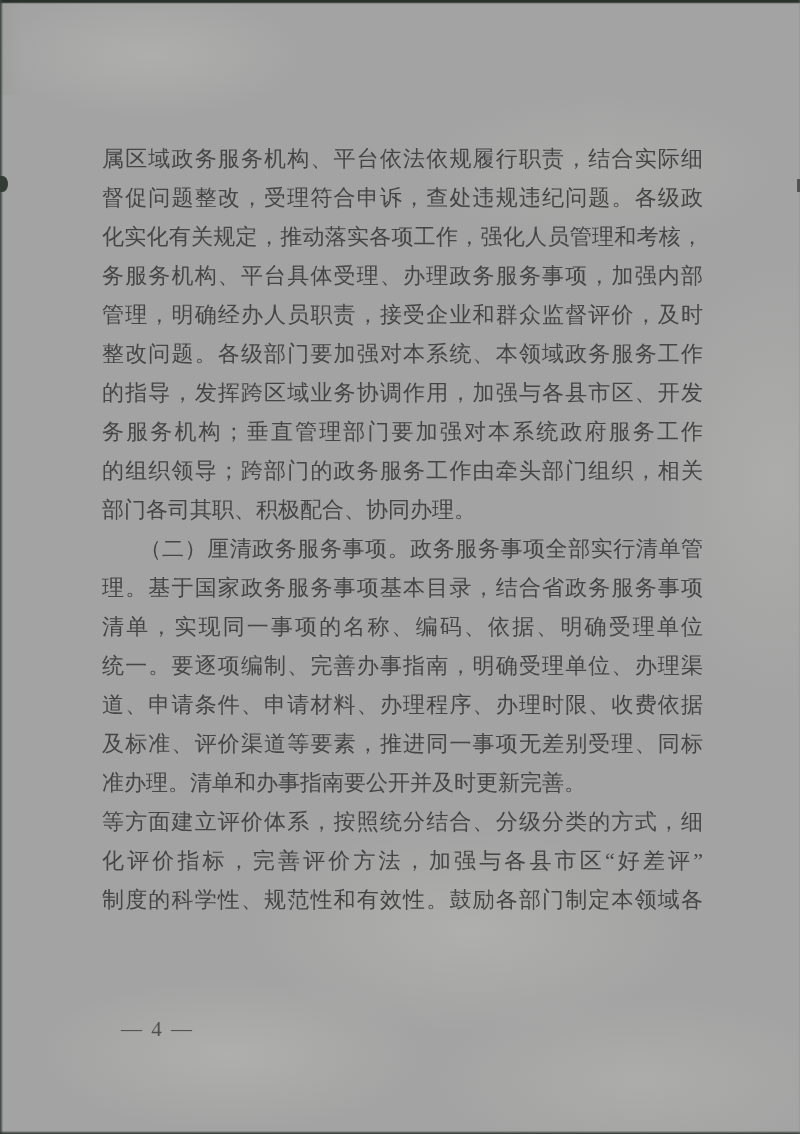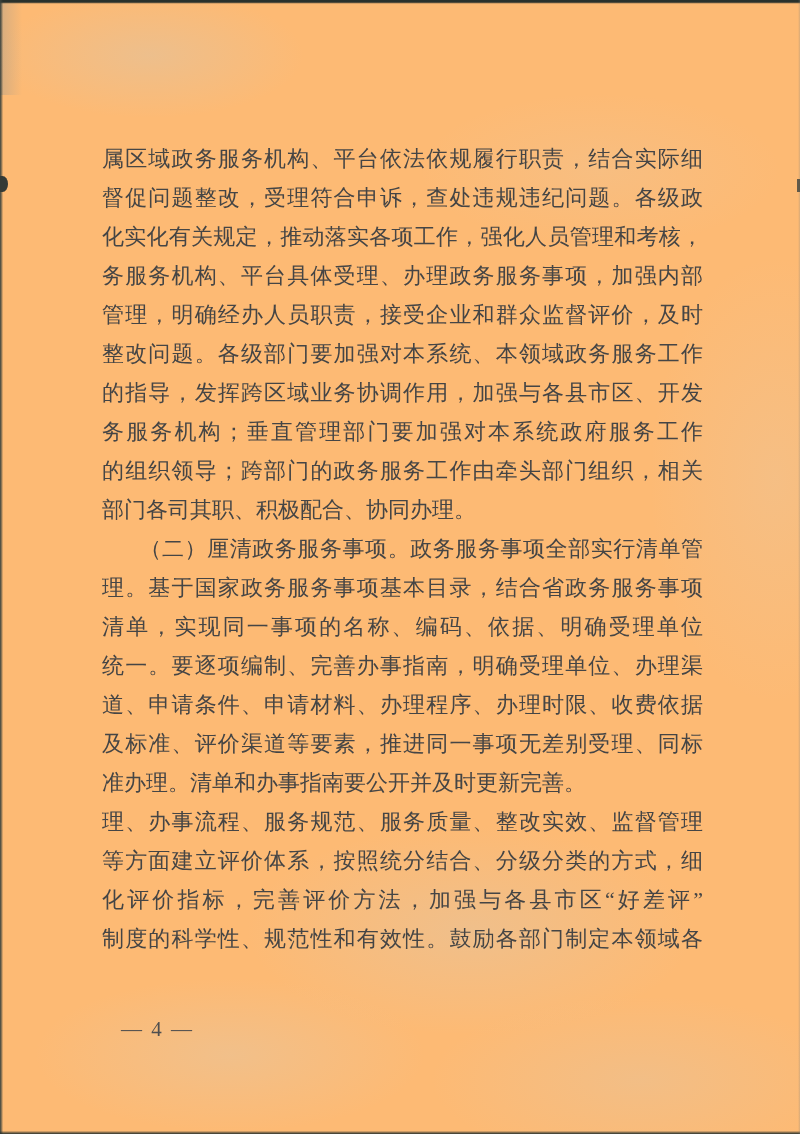--- a/index.html
+++ b/index.html
@@ -4,21 +4,21 @@
 <style>
   html, body {
     margin: 0;
     padding: 0;
     background: #ffffff;
   }
   .page {
     position: relative;
     width: 800px;
     height: 1134px;
-    background: #fdba74;
+    background: #a3a3a3;
     overflow: hidden;
     font-family: "Liberation Serif", "DejaVu Serif", serif;
   }
   
   .paper-texture {
     position: absolute;
     inset: 0;
     pointer-events: none;
     background:
       radial-gradient(220px 90px at 150px 55px,  rgba(200,202,196,0.30), transparent 70%),
@@ -116,21 +116,20 @@
     <div class="line">务服务机构；垂直管理部门要加强对本系统政府服务工作</div>
     <div class="line">的组织领导；跨部门的政务服务工作由牵头部门组织，相关</div>
     <div class="line para-end">部门各司其职、积极配合、协同办理。</div>
     <div class="line para-start">（二）厘清政务服务事项。政务服务事项全部实行清单管</div>
     <div class="line">理。基于国家政务服务事项基本目录，结合省政务服务事项</div>
     <div class="line">清单，实现同一事项的名称、编码、依据、明确受理单位</div>
     <div class="line">统一。要逐项编制、完善办事指南，明确受理单位、办理渠</div>
     <div class="line">道、申请条件、申请材料、办理程序、办理时限、收费依据</div>
     <div class="line">及标准、评价渠道等要素，推进同一事项无差别受理、同标</div>
     <div class="line para-end">准办理。清单和办事指南要公开并及时更新完善。</div>
-    <div class="line">理、办事流程、服务规范、服务质量、整改实效、监督管理</div>
     <div class="line">等方面建立评价体系，按照统分结合、分级分类的方式，细</div>
     <div class="line">化评价指标，完善评价方法，加强与各县市区“好差评”</div>
     <div class="line">制度的科学性、规范性和有效性。鼓励各部门制定本领域各</div>
   </div>
 
   <div class="page-footer">— 4 —</div>
 
 </div>
 
 </body></html>

